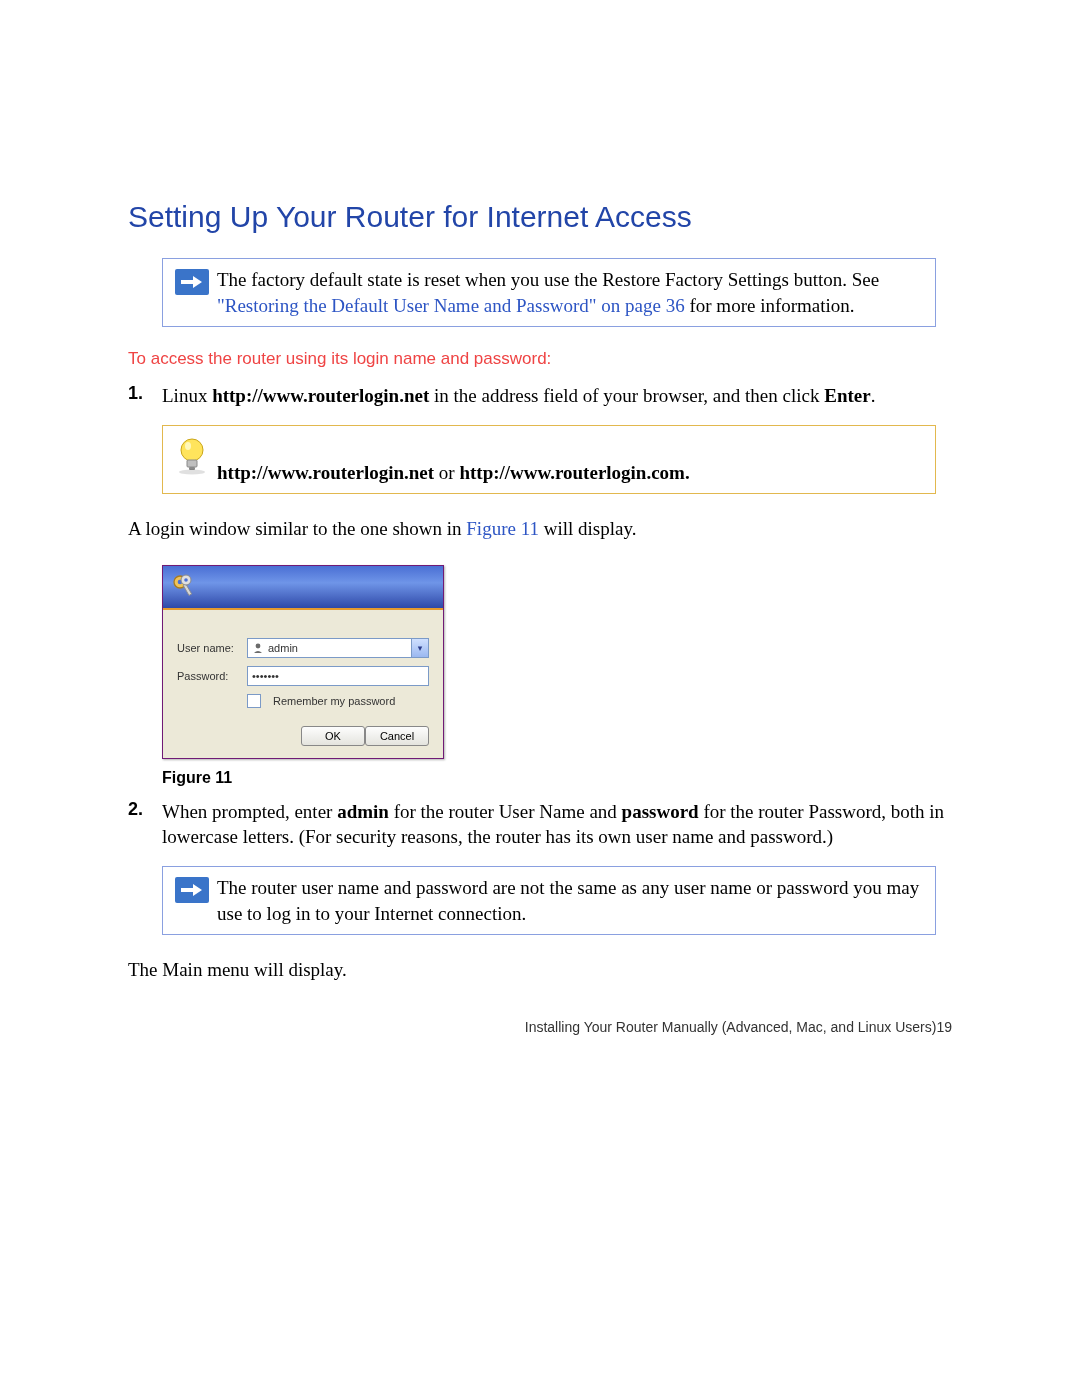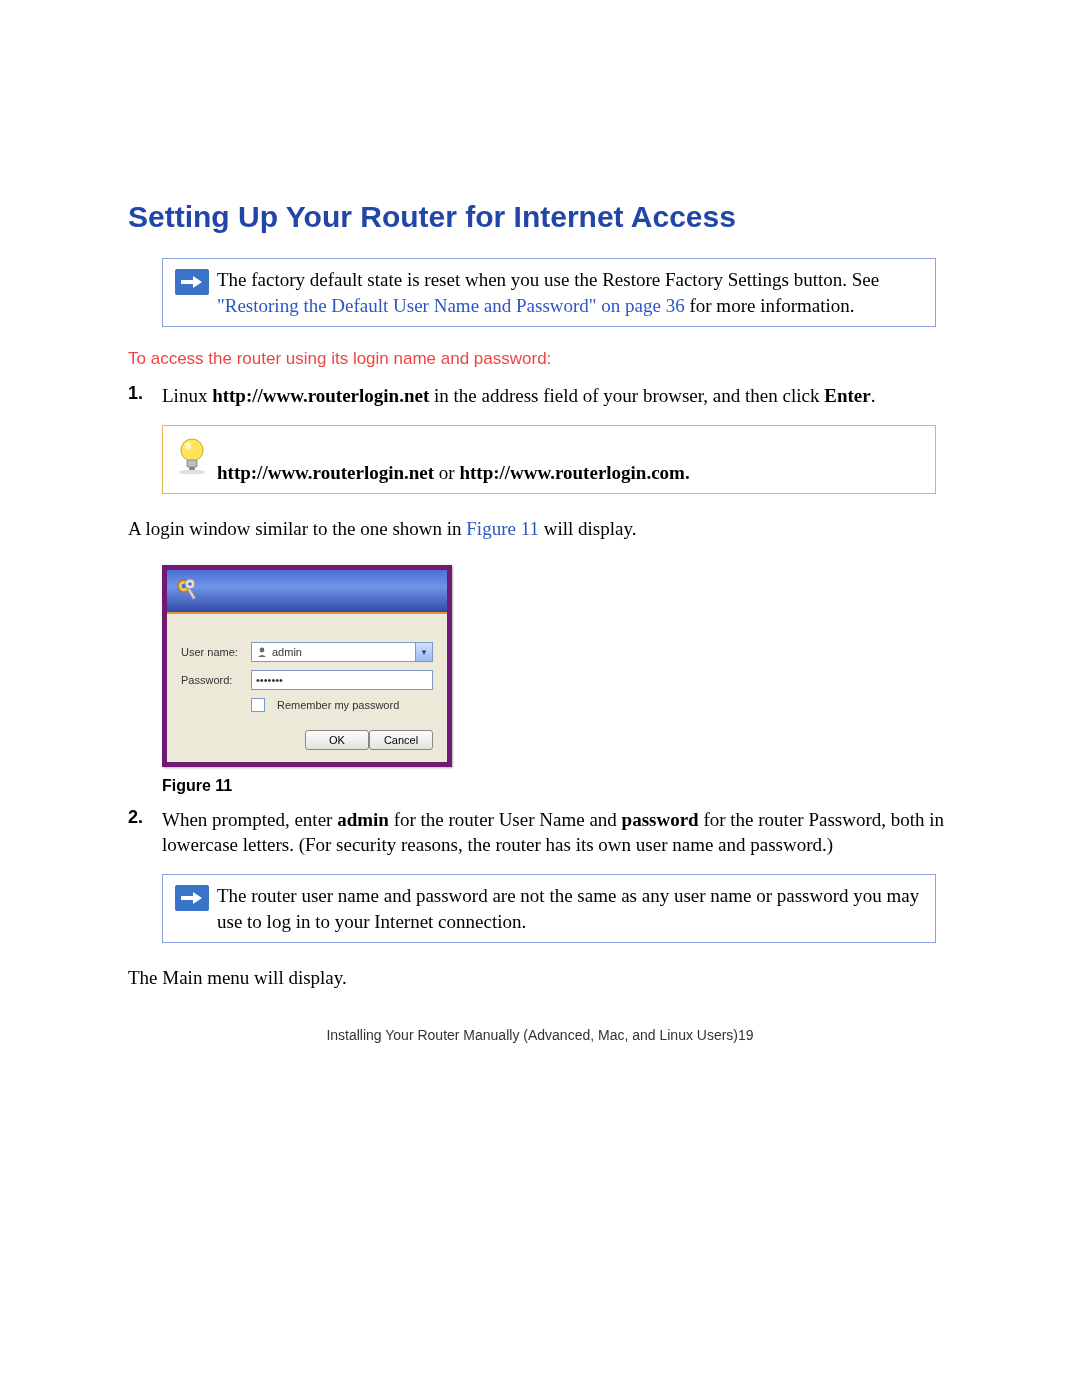--- a/index.html
+++ b/index.html
@@ -10,21 +10,21 @@
     color: #000000;
     width: 1080px;
   }
   .page {
     padding: 200px 128px 60px 128px;
     box-sizing: border-box;
     width: 1080px;
   }
   h1.heading {
     font-family: Arial, Helvetica, sans-serif;
-    font-weight: bold;
+    font-weight: normal;
     color: #2245a8;
     font-size: 30px;
     margin: 0 0 24px 0;
   }
   p.body {
     font-size: 19px;
     line-height: 1.35;
     margin: 0 0 18px 0;
   }
   .note-box {
@@ -101,31 +101,31 @@
   }
   .fig-caption {
     font-family: Arial, Helvetica, sans-serif;
     font-weight: bold;
     font-size: 16px;
     margin: 10px 0 12px 34px;
   }
   .indent { margin-left: 34px; }
   .footer {
     display: flex;
-    justify-content: center;
+    justify-content: flex-end;
     font-family: Arial, Helvetica, sans-serif;
     font-size: 14px;
     color: #333;
     margin-top: 36px;
   }
 
   
   .login-dialog {
     width: 280px;
-    border: 5px solid #701a75;
+    border: 1px solid #701a75;
     box-shadow: 1px 1px 2px rgba(0,0,0,0.3);
     font-family: Tahoma, Arial, sans-serif;
     font-size: 11px;
     color: #333;
     margin-top: 23px;
   }
   .login-header {
     height: 42px;
     background: linear-gradient(to bottom, #4a6fd4 0%, #6f95e8 40%, #2f49a8 100%);
     border-bottom: 2px solid #e69a2e;

